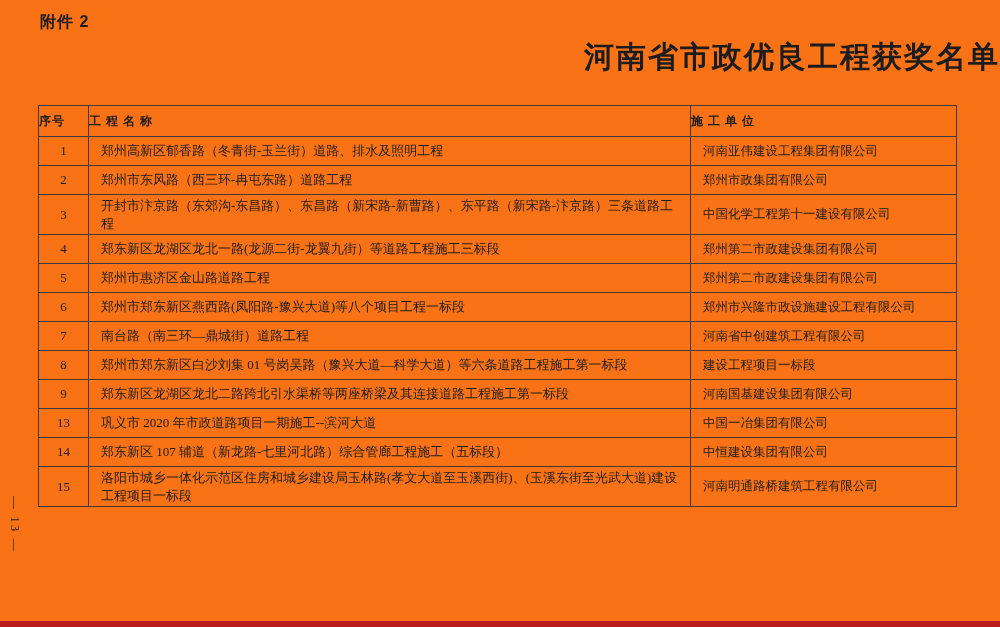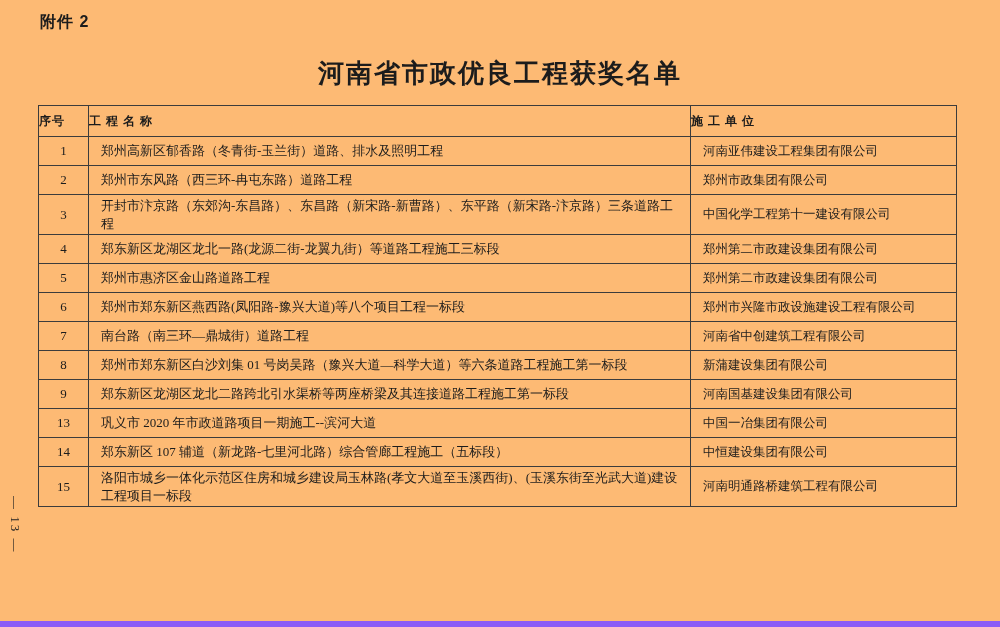--- a/index.html
+++ b/index.html
@@ -2,41 +2,41 @@
 <html><head>
 <meta charset="utf-8">
 <style>
   * { margin: 0; padding: 0; box-sizing: border-box; }
   html, body { background: #e9e9e9; }
   body { font-family: "Liberation Serif", "DejaVu Serif", serif; }
   .page {
     position: relative;
     width: 1000px;
     height: 627px;
-    background: #fdba74;
+    background: #f97316;
     color: #1c1c1c;
     overflow: hidden;
-    border-bottom: 6px solid #8b5cf6;
+    border-bottom: 6px solid #b91c1c;
   }
   .attachment {
     position: absolute;
     left: 40px;
     top: 12px;
     font-size: 16px;
     font-weight: bold;
     letter-spacing: 1px;
     font-family: "Liberation Sans", "DejaVu Sans", sans-serif;
   }
   .doc-title {
     position: absolute;
     left: 0;
     right: 0;
-    top: 56px;
-    text-align: center;
-    font-size: 26px;
+    top: 37px;
+    text-align: right;
+    font-size: 30px;
     font-weight: bold;
     letter-spacing: 2px;
   }
   .page-number {
     position: absolute;
     left: 2px;
     top: 452px;
     height: 145px;
     width: 26px;
     display: flex;
@@ -136,21 +136,21 @@
           <td class="cell-contractor">郑州市兴隆市政设施建设工程有限公司</td>
         </tr>
         <tr>
           <td class="cell-index">7</td>
           <td class="cell-project">南台路（南三环—鼎城街）道路工程</td>
           <td class="cell-contractor">河南省中创建筑工程有限公司</td>
         </tr>
         <tr>
           <td class="cell-index">8</td>
           <td class="cell-project">郑州市郑东新区白沙刘集 01 号岗吴路（豫兴大道—科学大道）等六条道路工程施工第一标段</td>
-          <td class="cell-contractor">新蒲建设集团有限公司</td>
+          <td class="cell-contractor">建设工程项目一标段</td>
         </tr>
         <tr>
           <td class="cell-index">9</td>
           <td class="cell-project">郑东新区龙湖区龙北二路跨北引水渠桥等两座桥梁及其连接道路工程施工第一标段</td>
           <td class="cell-contractor">河南国基建设集团有限公司</td>
         </tr>
         <tr>
           <td class="cell-index">13</td>
           <td class="cell-project">巩义市 2020 年市政道路项目一期施工--滨河大道</td>
           <td class="cell-contractor">中国一冶集团有限公司</td>

